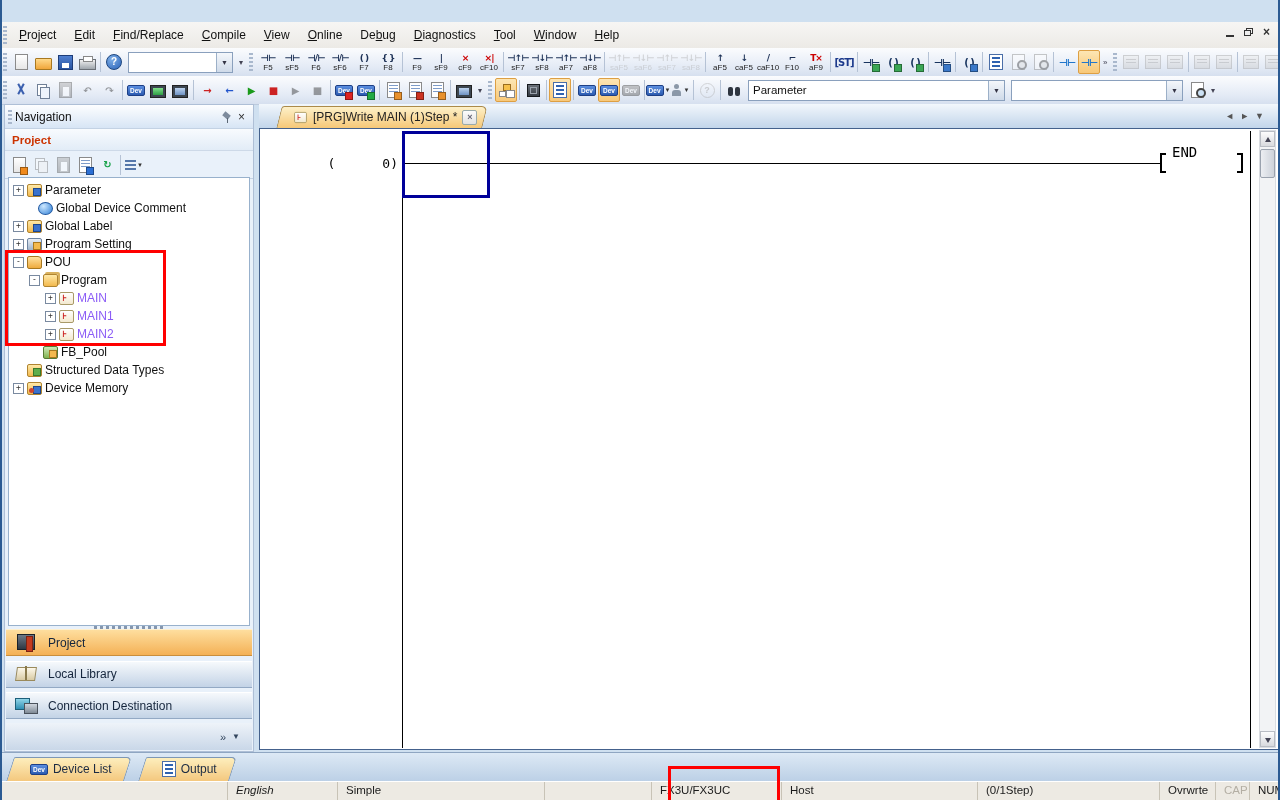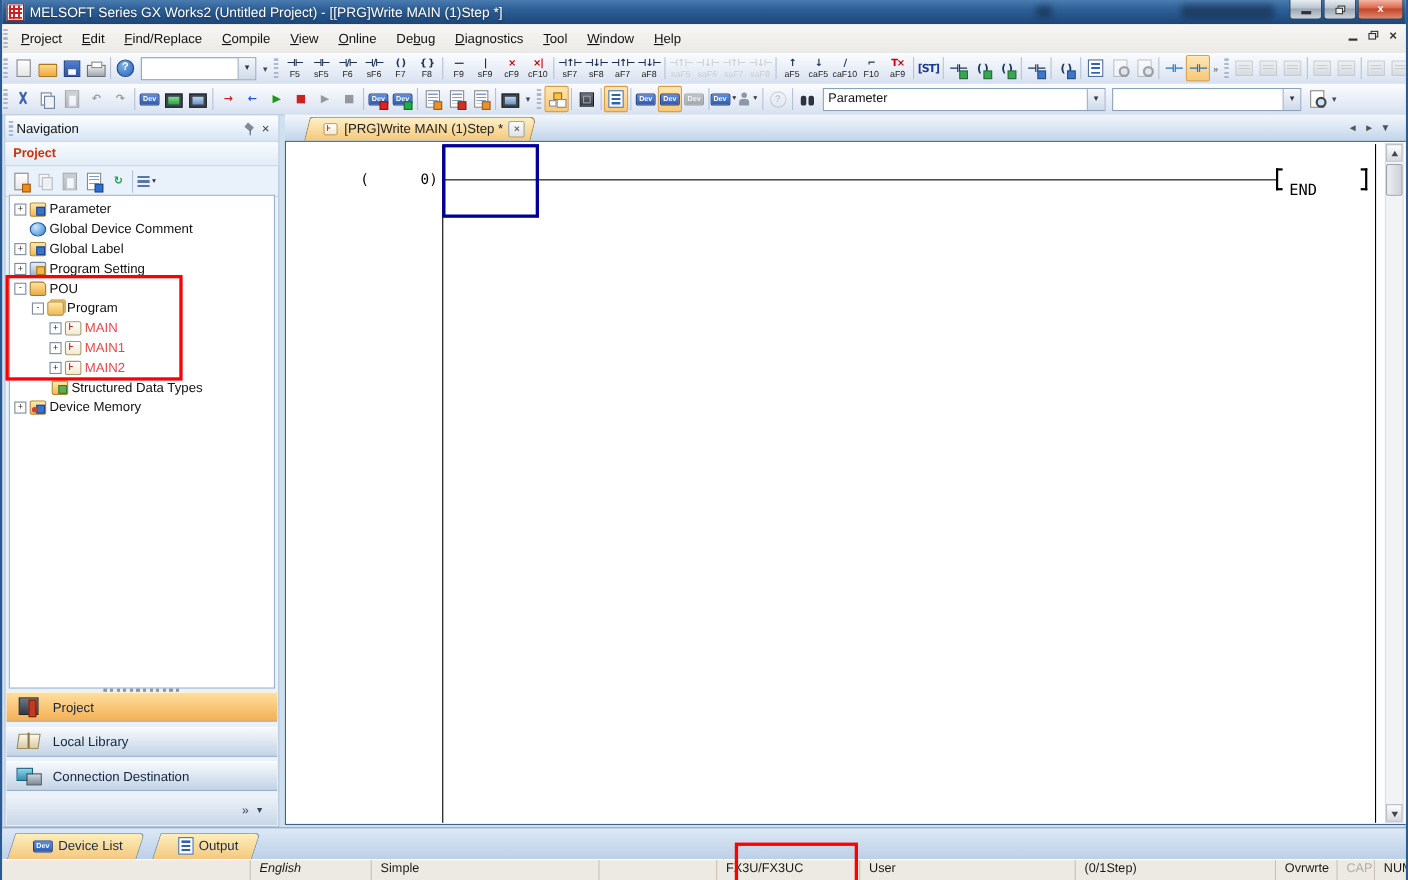--- a/index.html
+++ b/index.html
@@ -113,21 +113,21 @@
   .nav{position:absolute;left:2px;top:0;width:250px;height:648px;background:#e9f1fa;border:1px solid #aebfd6;box-sizing:border-box}
   .nav-head{height:23px;background:linear-gradient(#fdfeff,#d7e5f5);display:flex;align-items:center;border-bottom:1px solid #c3d2e4}
   .nav-title{font-size:12px;color:#111;flex:1}
   .nav-head .tb-grip{height:14px}
   .nav-x{font-size:12px;color:#333;padding:0 8px 0 6px}
   .nav-viewlabel{height:21px;display:flex;align-items:center;padding-left:7px;
     background:linear-gradient(#f8fbfe,#e2ecf7);border-bottom:1px solid #cdd9e8;font:bold 11.5px "Liberation Sans",sans-serif;color:#cc3300}
   .nav-tb{height:27px;display:flex;align-items:center;padding-left:3px;border-bottom:1px solid #c3d2e4}
   .nav-tree{position:absolute;left:3px;right:3px;top:72px;height:444px;background:#fff;border:1px solid #98b1cc;overflow:hidden;padding-top:3px}
   .trow{display:flex;align-items:center;gap:3px;height:18px;font-size:12px;color:#111}
-  .trow .lbl.red{color:#ef4444}
+  .trow .lbl.red{color:#8b5cf6}
   .exp{width:9px;height:9px;border:1px solid #7a8aa0;background:#fff;font:8px/8px "DejaVu Sans Mono",monospace;color:#333;text-align:center;flex:none;box-sizing:content-box}
   .exp-sp{width:11px;flex:none}
   .ti{width:15px;height:13px;position:relative;flex:none;border-radius:2px;
     background:linear-gradient(#ffe9a8,#f3b94d);border:1px solid #b08430;box-sizing:border-box}
   .ti::before{content:'';position:absolute;right:0;bottom:0;width:6px;height:6px;display:none}
   .ti-gear::before,.ti-label::before{display:block;background:#3a72cc;border:1px solid #1d478c}
   .ti-globe{border-radius:50%;background:radial-gradient(circle at 35% 30%,#cde8ff,#2f7fd6);border:1px solid #1d56a0}
   .ti-progset{background:linear-gradient(#e8eef5,#9fb4cc);border:1px solid #6e84a0}
   .ti-progset::before{display:block;background:#f3b94d;border:1px solid #a87820}
   .ti-pou{background:linear-gradient(#ffe2a0,#eeab3e);border:1px solid #a87820;border-radius:2px 4px 2px 2px}
@@ -169,21 +169,21 @@
   .editor{position:absolute;left:0;top:24px;right:0;bottom:2px;background:#fff;border:1px solid #44618c;box-sizing:border-box}
   .rail{position:absolute;width:1px;background:#000}
   .rail-l{left:142px;top:3px;bottom:1px}
   .rail-r{left:990px;top:2px;bottom:1px}
   .rung{position:absolute;left:142px;top:34px;width:758px;height:1px;background:#000}
   .cursor-box{position:absolute;left:142px;top:2px;width:82px;height:61px;border:3px solid #000099}
   .step-label{position:absolute;left:52px;top:27px;width:86px;text-align:right;font:13px "DejaVu Sans Mono",monospace;color:#000;white-space:pre}
   .brk{position:absolute;top:24px;width:6px;height:20px;box-sizing:border-box}
   .lbrk{left:900px;border-left:2px solid #000;border-top:2px solid #000;border-bottom:2px solid #000}
   .rbrk{left:977px;border-right:2px solid #000;border-top:2px solid #000;border-bottom:2px solid #000}
-  .end-text{position:absolute;left:912px;top:36px;font:14px "DejaVu Sans Mono",monospace;color:#000}
+  .end-text{position:absolute;left:912px;top:15px;font:14px "DejaVu Sans Mono",monospace;color:#000}
   .vsb{position:absolute;right:3px;top:1px;bottom:1px;width:17px;background:#f2f3f5;border:1px solid #dadde2;box-sizing:border-box}
   .vsb-btn{position:absolute;left:0;right:0;height:16px;background:linear-gradient(#fdfdfd,#d8dade);border:1px solid #b9bdc4;box-sizing:border-box}
   .vsb-btn.up{top:0}.vsb-btn.dn{bottom:0}
   .vsb-btn i{position:absolute;left:4px;border-left:3px solid transparent;border-right:3px solid transparent}
   .vsb-btn.up i{top:5px;border-bottom:5px solid #445}
   .vsb-btn.dn i{top:6px;border-top:5px solid #445}
   .vsb-thumb{position:absolute;left:0;right:0;top:18px;height:29px;background:linear-gradient(90deg,#eceef2,#cdd2da);border:1px solid #9aa2ae;border-radius:2px;box-sizing:border-box}
   
   .btabs{position:absolute;left:-2px;top:752px;width:1280px;height:29px;background:linear-gradient(#dde9f5,#bcd0e6);
     border-top:1px solid #8fa6c2;display:flex;align-items:flex-end;padding-left:10px;box-sizing:border-box}
@@ -199,35 +199,20 @@
   
   .anno{position:absolute;border:3px solid #ff0000;z-index:60;pointer-events:none}
   .anno1{left:3px;top:250px;width:155px;height:90px}
   .anno2{left:666px;top:766px;width:106px;height:32px}
 </style>
 </head>
 <body>
 
 <div id="app">
 
-  <div class="titlebar">
-    <span class="applogo"></span>
-    <span class="title-text">MELSOFT Series GX Works2 (Untitled Project) - [[PRG]Write MAIN (1)Step *]</span>
-    <span class="blur blur1"></span>
-    <span class="blur blur2"></span>
-    <div class="win-controls">
-      <span class="wbtn">
-          <span class="minbar"></span>
-        </span>
-      <span class="wbtn">
-          <span class="restore-g"></span>
-        </span>
-      <span class="wbtn close">x</span>
-    </div>
-  </div>
 
   <div class="menubar">
     <span class="tb-grip"></span>
     <div id="menu-items" style="display:flex">
         <span class="menu-item"><u>P</u>roject</span>
         <span class="menu-item"><u>E</u>dit</span>
         <span class="menu-item"><u>F</u>ind/Replace</span>
         <span class="menu-item"><u>C</u>ompile</span>
         <span class="menu-item"><u>V</u>iew</span>
         <span class="menu-item"><u>O</u>nline</span>
@@ -593,21 +578,21 @@
             <span class="icn ic-sort"></span>
             <span class="tbdd">▼</span>
           </span>
         </div>
       <div class="nav-tree" id="tree">
           <div class="trow" style="padding-left: 4px;">
             <span class="exp">+</span>
             <span class="ti ti-gear"></span>
             <span class="lbl">Parameter</span>
           </div>
-          <div class="trow" style="padding-left: 4px;">
+          <div class="trow" style="padding-left: 15px;">
             <span class="exp-sp"></span>
             <span class="ti ti-globe"></span>
             <span class="lbl">Global Device Comment</span>
           </div>
           <div class="trow" style="padding-left: 4px;">
             <span class="exp">+</span>
             <span class="ti ti-label"></span>
             <span class="lbl">Global Label</span>
           </div>
           <div class="trow" style="padding-left: 4px;">
@@ -633,21 +618,26 @@
           <div class="trow" style="padding-left: 36px;">
             <span class="exp">+</span>
             <span class="ti ti-main"></span>
             <span class="lbl red">MAIN1</span>
           </div>
           <div class="trow" style="padding-left: 36px;">
             <span class="exp">+</span>
             <span class="ti ti-main"></span>
             <span class="lbl red">MAIN2</span>
           </div>
-          <div class="trow" style="padding-left: 24px; align-items: center;">
+          <div class="trow" style="padding-left: 20px;">
+            <span class="exp-sp"></span>
+            <span class="ti ti-fbpool"></span>
+            <span class="lbl">FB_Pool</span>
+          </div>
+          <div class="trow" style="padding-left: 4px; align-items: center;">
             <span class="exp-sp"></span>
             <span class="ti ti-sdt"></span>
             <span class="lbl">Structured Data Types</span>
           </div>
           <div class="trow" style="padding-left: 4px;">
             <span class="exp">+</span>
             <span class="ti ti-devmem"></span>
             <span class="lbl">Device Memory</span>
           </div>
         </div>
@@ -715,21 +705,21 @@
         <span class="lbl">Output</span>
       </div>
     </div>
 
   <div class="statusbar" id="sbar">
       <span class="sseg" style="width: 228px;"></span>
       <span class="sseg" style="width: 110px; font-style: italic;">English</span>
       <span class="sseg" style="width: 207px;">Simple</span>
       <span class="sseg" style="width: 107px;"></span>
       <span class="sseg" style="width: 130px;">FX3U/FX3UC</span>
-      <span class="sseg" style="width: 196px;">User</span>
+      <span class="sseg" style="width: 196px;">Host</span>
       <span class="sseg" style="width: 182px;">(0/1Step)</span>
       <span class="sseg" style="width: 56px;">Ovrwrte</span>
       <span class="sseg gy2" style="width: 34px;">CAP</span>
       <span class="sseg" style="width: 30px;">NUM</span>
     </div>
 
   <div class="anno anno1"></div>
   <div class="anno anno2"></div>
 </div>
 

